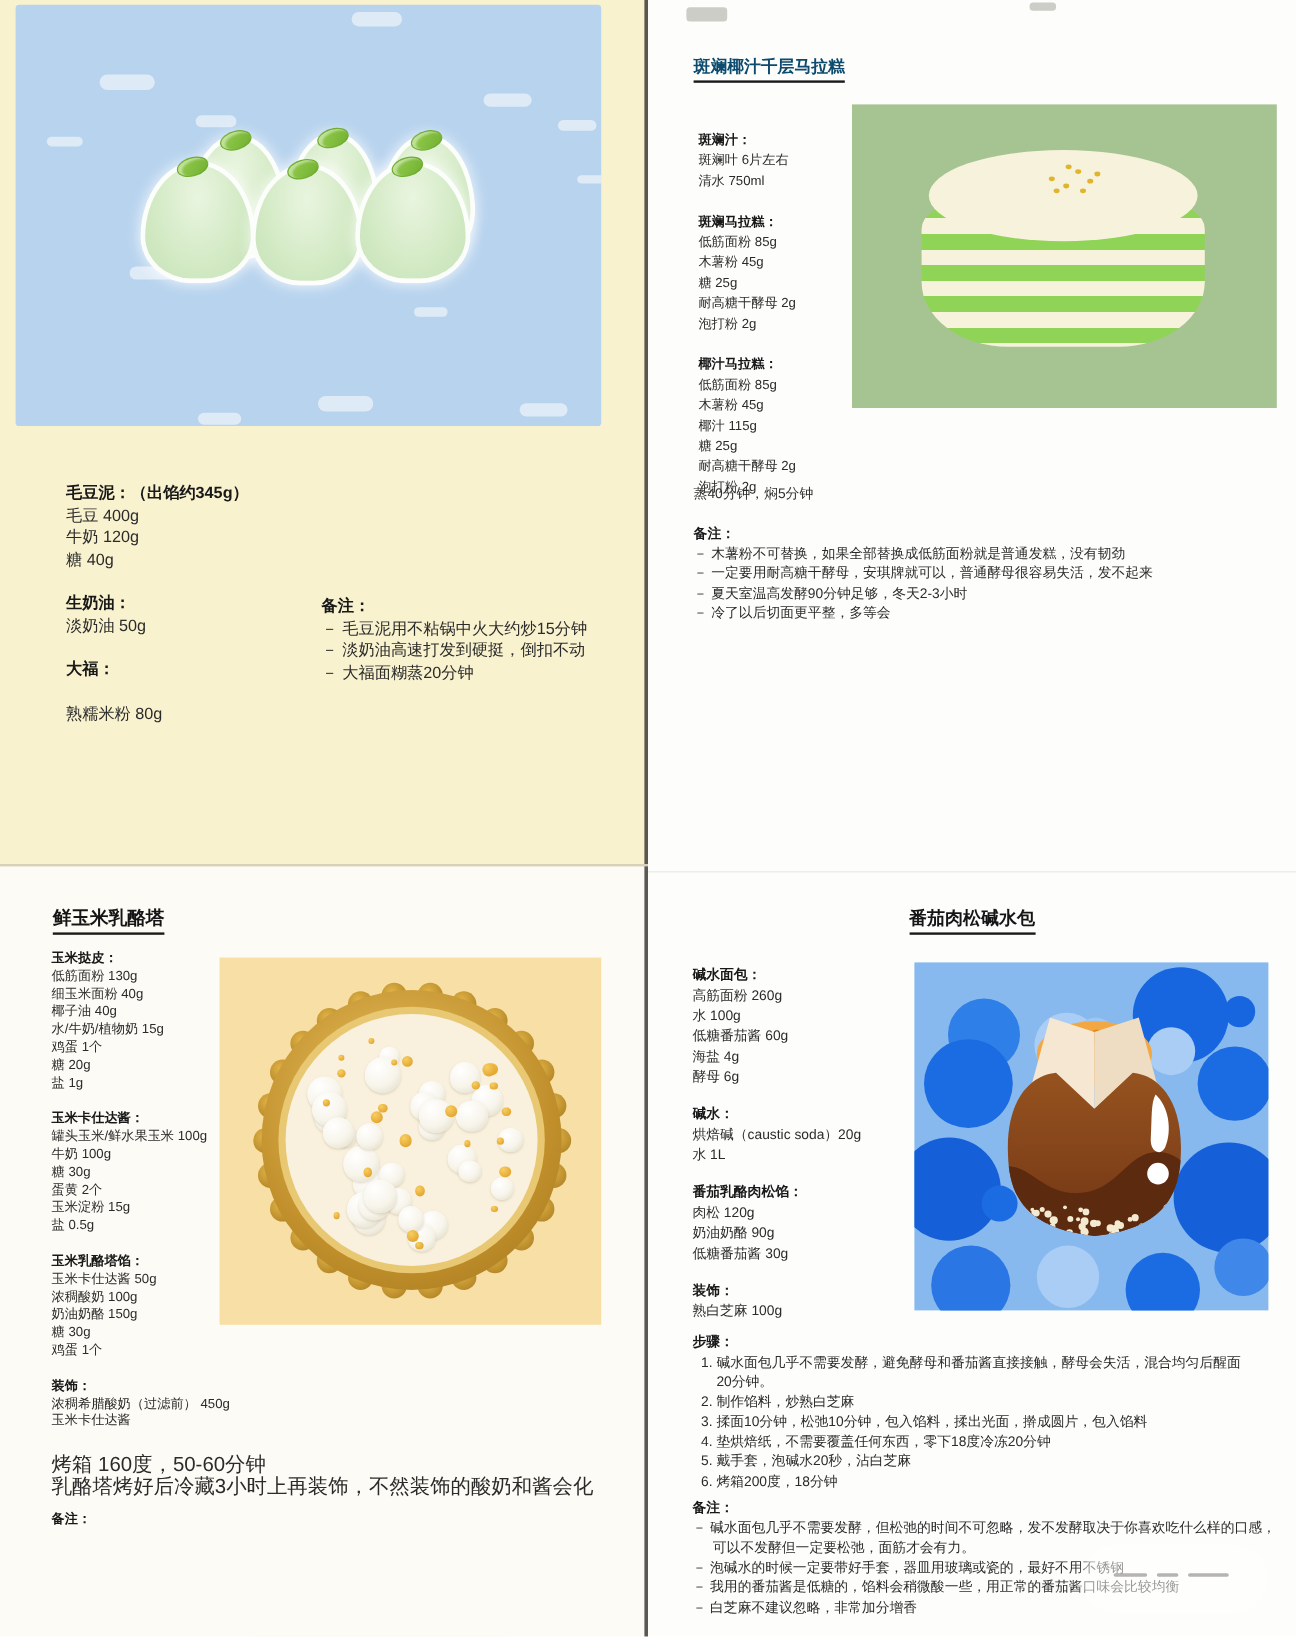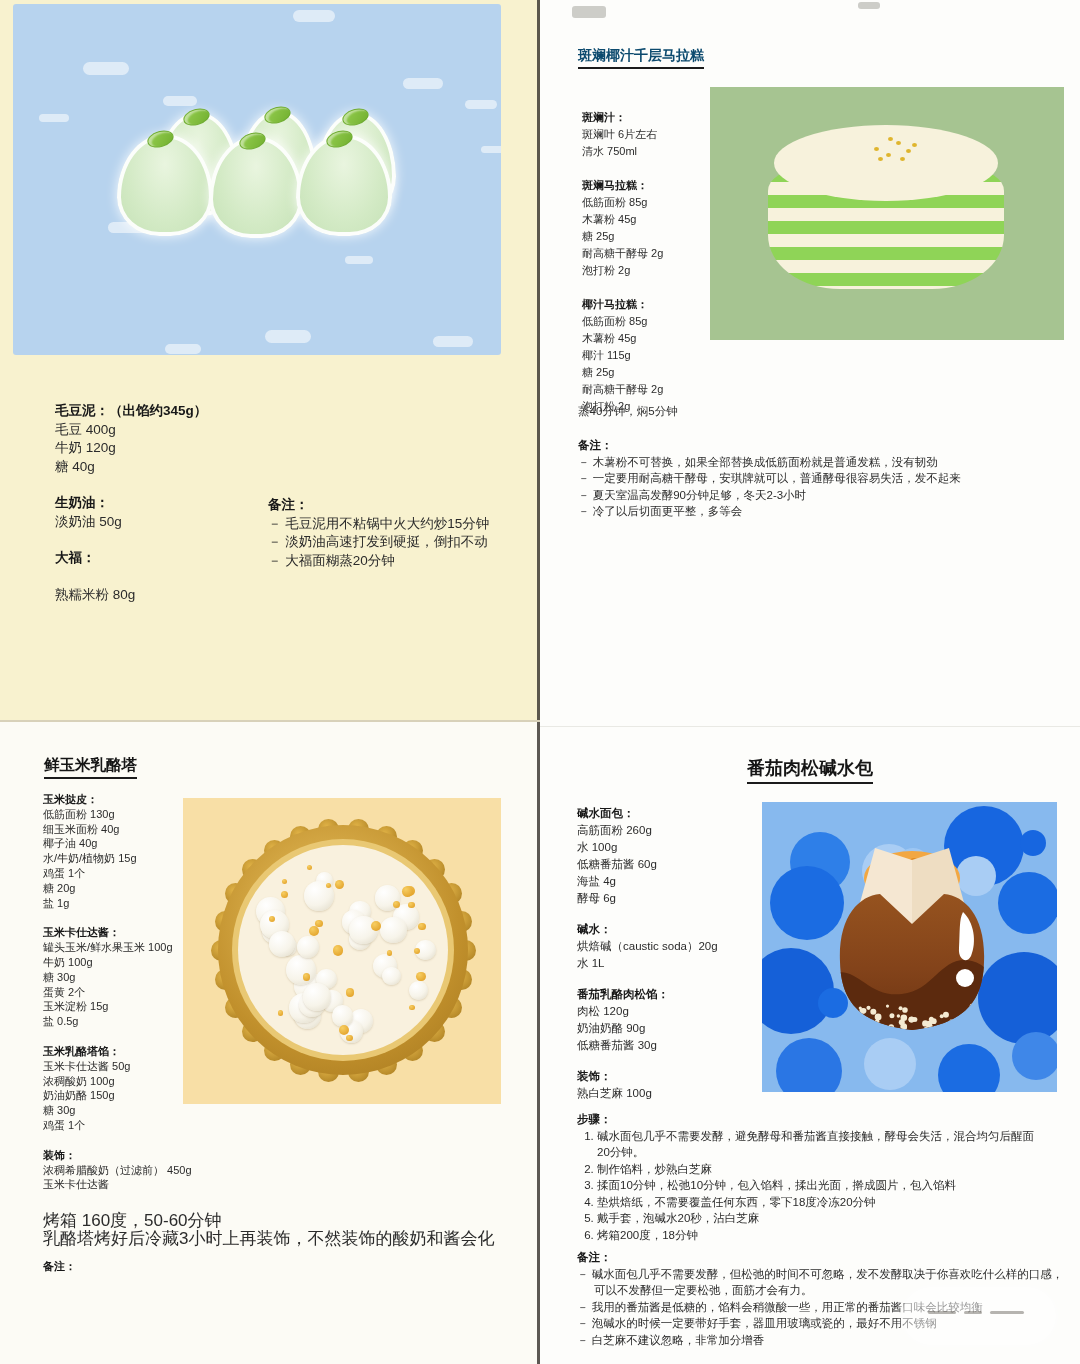--- a/index.html
+++ b/index.html
@@ -57,21 +57,21 @@
   .tart-fill{position:absolute;inset:29px;border-radius:50%;background:#f9f1de;overflow:hidden;}
   .dollop{position:absolute;border-radius:50%;
           background:radial-gradient(circle at 35% 28%,#ffffff 0%,#f7f4ea 55%,#ded8c5 100%);
           box-shadow:0 1px 2px rgba(150,130,90,.28);}
   .corn{position:absolute;border-radius:50%;background:radial-gradient(circle at 35% 30%,#f7ce62,#de991e);}
   .bl-bake{position:absolute;left:43px;top:490px;font-size:17px;line-height:18px;white-space:nowrap;}
   .bl-notes{position:absolute;left:43px;top:536px;font-size:11px;line-height:16px;white-space:nowrap;}
 
   
   .br-title-wrap{position:absolute;left:0;top:29px;width:100%;text-align:center;}
-  .br-title{display:inline-block;font-size:18px;font-weight:700;color:#151515;
+  .br-title{display:inline-block;font-size:15px;font-weight:700;color:#151515;
             border-bottom:2px solid #1b1b1b;padding-bottom:2px;}
   .br-ing{position:absolute;left:37px;top:78px;font-size:11.5px;line-height:17px;white-space:nowrap;}
   .br-ing .sec + .sec{margin-top:14px;}
   .br-panel{position:absolute;left:222px;top:75px;width:295px;height:290px;background:#87b9ee;overflow:hidden;}
   .bcirc{position:absolute;border-radius:50%;}
   .bun-svg{position:absolute;left:0;top:0;}
   .br-steps{position:absolute;left:37px;top:384px;width:468px;font-size:11.5px;line-height:16.5px;}
   .br-steps ol{margin:0;padding-left:20px;}
   .br-notes{position:absolute;left:37px;top:522px;width:488px;font-size:11.5px;line-height:16.5px;}
   .watermark{position:absolute;left:362px;top:560px;width:154px;height:58px;background:rgba(255,255,255,.5);
@@ -595,23 +595,23 @@
           <li>烤箱200度，18分钟</li>
         </ol>
     </div>
 
     <div class="br-notes">
       <div class="notes-h">备注：</div>
       <div>
 
           <div class="note-line">－ 碱水面包几乎不需要发酵，但松弛的时间不可忽略，发不发酵取决于你喜欢吃什么样的口感，可以不发酵但一定要松弛，面筋才会有力。</div>
 
+          <div class="note-line">－ 泡碱水的时候一定要带好手套，器皿用玻璃或瓷的，最好不用不锈钢</div>
+
           <div class="note-line">－ 我用的番茄酱是低糖的，馅料会稍微酸一些，用正常的番茄酱口味会比较均衡</div>
-
-          <div class="note-line">－ 泡碱水的时候一定要带好手套，器皿用玻璃或瓷的，最好不用不锈钢</div>
 
           <div class="note-line">－ 白芝麻不建议忽略，非常加分增香</div>
         </div>
     </div>
 
     <div class="watermark">
       <div class="wm-mark" style="left:26px;top:24px;width:28px;"></div>
       <div class="wm-mark" style="left:62px;top:24px;width:18px;"></div>
       <div class="wm-mark" style="left:88px;top:24px;width:34px;"></div>
     </div>

